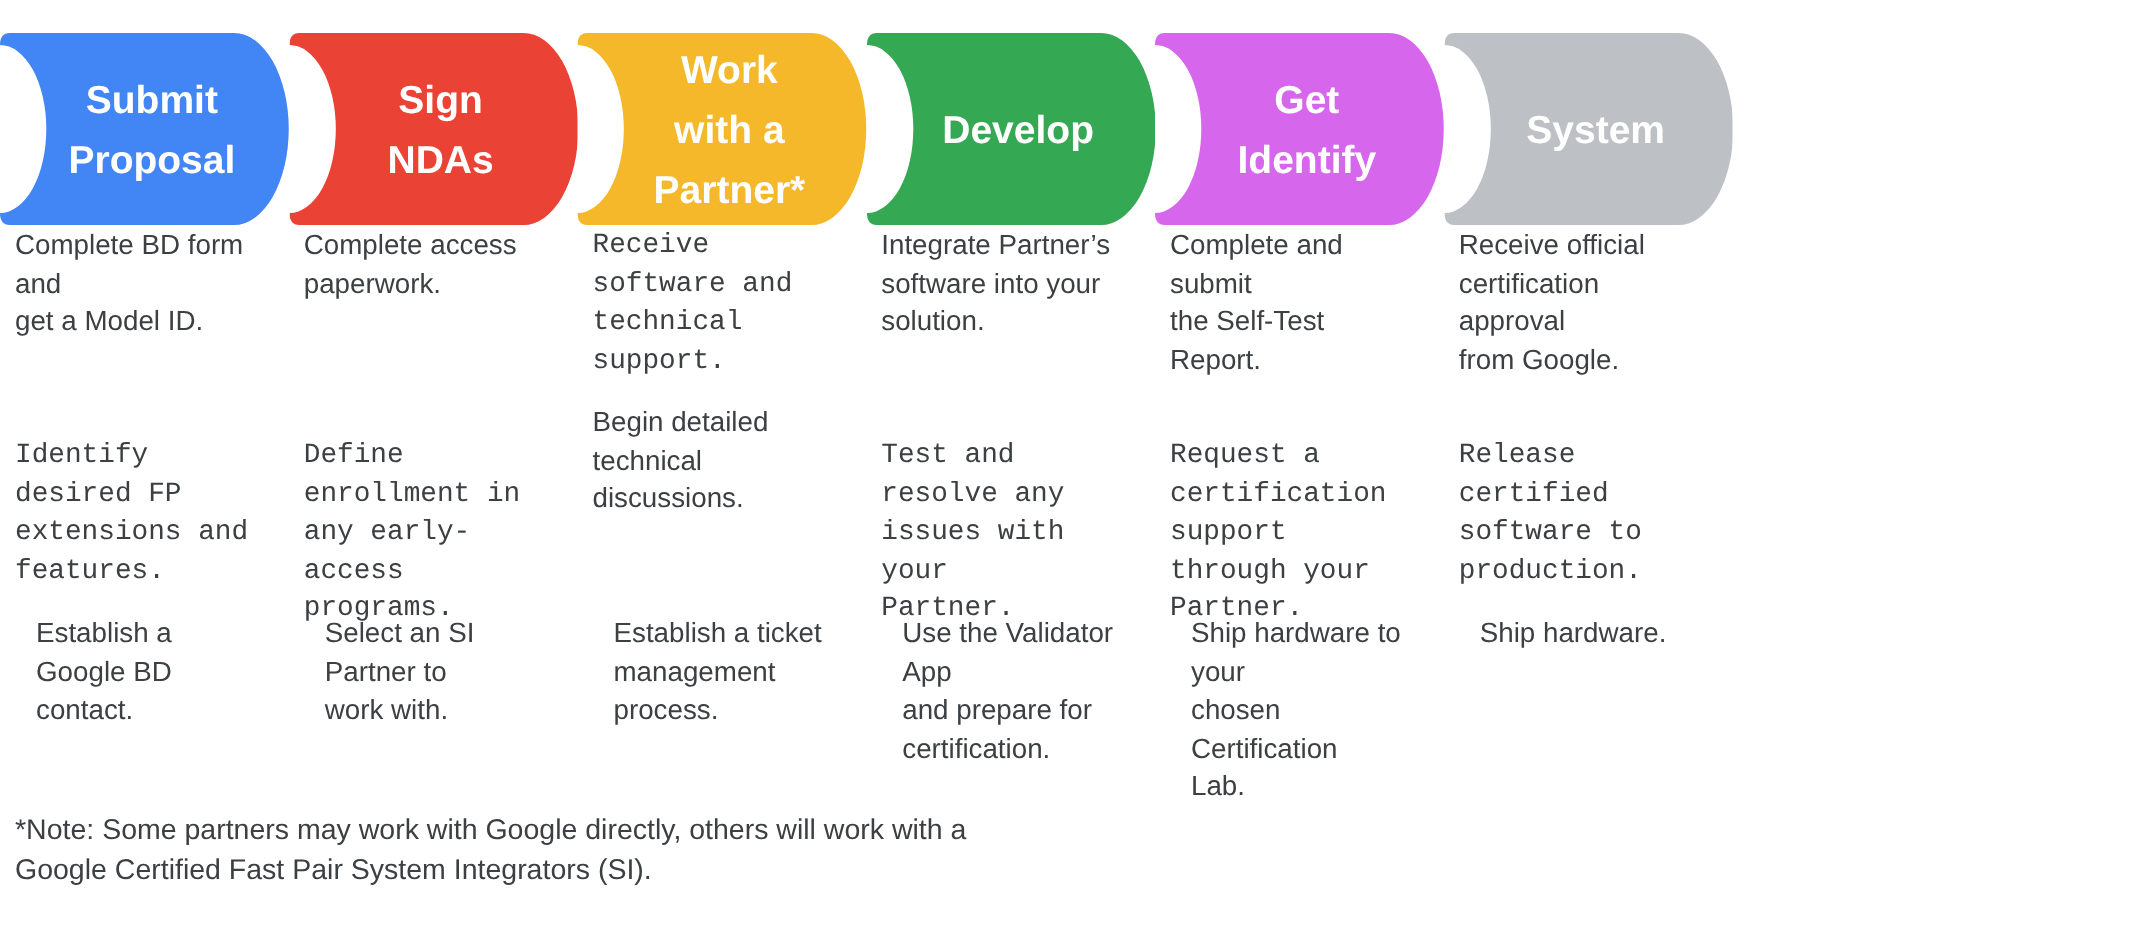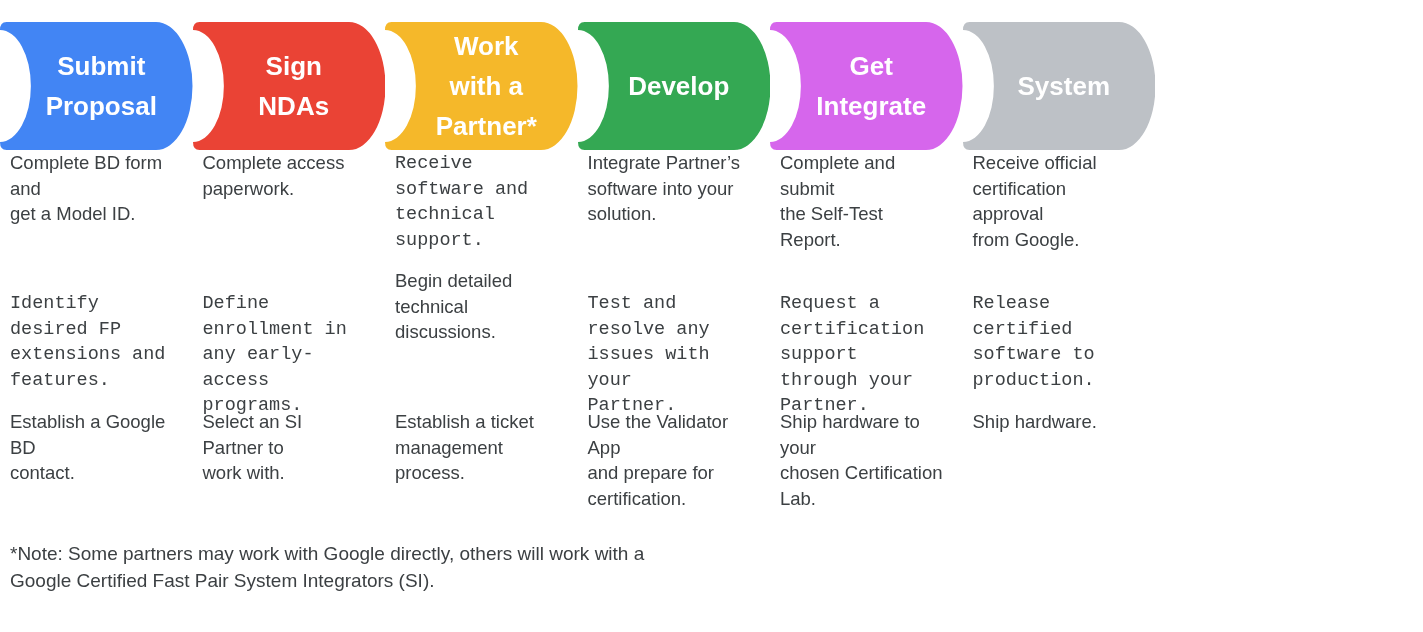--- a/index.html
+++ b/index.html
@@ -62,21 +62,21 @@
   .desc {
     box-sizing: border-box;
     padding: 0 18px 0 10px;
     font-size: 18.5px;
     line-height: 25.5px;
     color: #3c4043;
     white-space: pre-line;
   }
   .desc.row-a { height: 140px; }
   .desc.row-b { height: 118px; padding-top: 1px; font-family: Liberation Mono, monospace; }
-  .desc.row-c { height: 110px; padding-top: 1px; }
+  .desc.row-c { height: 110px; padding-top: 1px; margin-left: 14px; }
   .footnote {
     margin: 22px 0 0 10px;
     font-size: 19px;
     line-height: 27px;
     color: #3c4043;
     white-space: pre-line;
   }
 </style>
 </head>
 <body>
@@ -154,21 +154,21 @@
 and prepare for
 certification.</div>
     </div>
 
     <div class="col">
       <div class="shape-wrap">
         <svg viewBox="0 0 237 128" preserveAspectRatio="none">
           <path d="M 0 8 Q 0 0 8 0 L 192 0 A 45 64 0 0 1 192 128 L 8 128 Q 0 128 0 120 A 38 56 0 0 0 0 8 Z" fill="#D666EC"></path>
         </svg>
         <div class="shape-label">Get
-Integrate</div>
+Identify</div>
       </div>
       <div class="desc row-a">Complete and submit
 the Self-Test Report.</div>
       <div class="desc row-b">Request a certification
 support through your
 Partner.</div>
       <div class="desc row-c">Ship hardware to your
 chosen Certification
 Lab.</div>
     </div>

